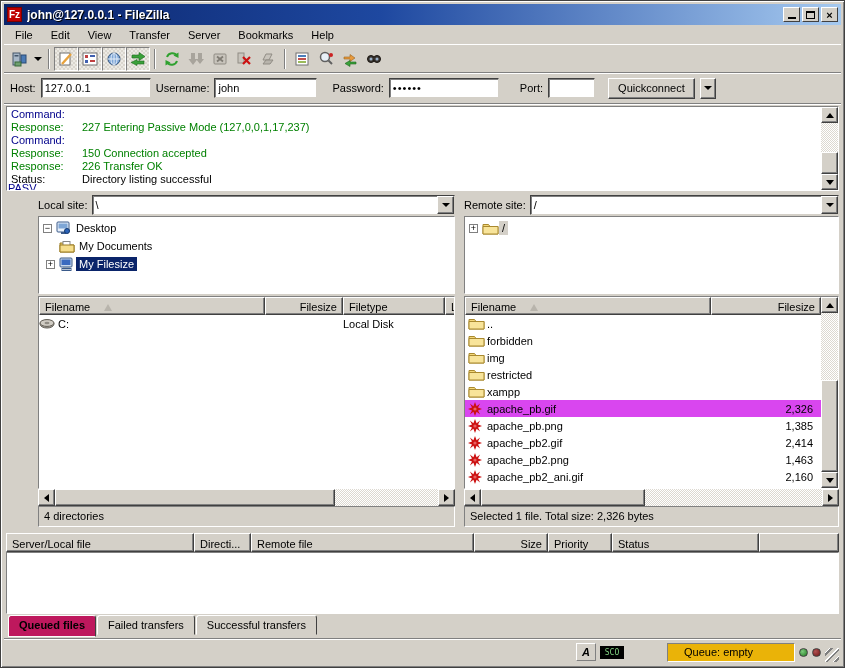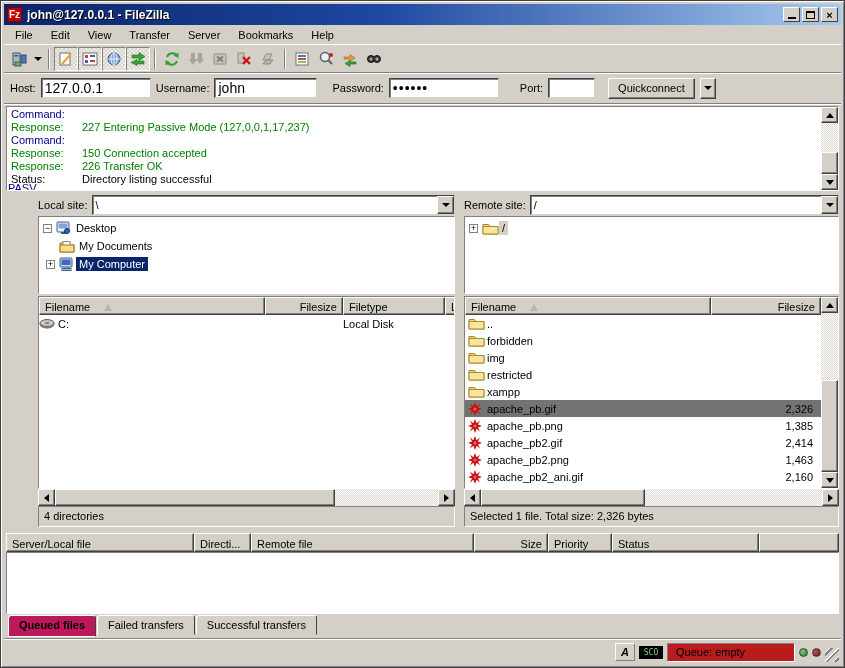--- a/index.html
+++ b/index.html
@@ -38,21 +38,21 @@
   .tool-btn svg { display:block; }
   .drop-arrow { width:0; height:0; border-left:4px solid transparent; border-right:4px solid transparent; border-top:4px solid #000; }
   .tool-drop { width:13px; height:24px; display:flex; align-items:center; justify-content:center; }
 
   
   .quickbar { height:31px; flex:0 0 31px; display:flex; align-items:center; gap:5px; padding:0 6px;
               border-bottom:1px solid #808080; box-shadow:0 1px 0 #FFFFFF; }
   .qlabel { white-space:nowrap; }
   .qinput { height:20px; border:1px solid; border-color:#404040 #D4D0C8 #D4D0C8 #404040;
             box-shadow:inset 1px 1px 0 #808080; background:#fff; padding:0 3px;
-            font-family:"Liberation Sans", sans-serif; font-size:14px; outline:none; }
+            font-family:"Liberation Sans", sans-serif; font-size:11px; outline:none; }
   .w-host{width:110px;} .w-user{width:103px;} .w-pass{width:110px; letter-spacing:1px;} .w-port{width:47px;}
   .qc-btn { height:21px; padding:0 9px; background:#D4D0C8; border:1px solid;
             border-color:#FFFFFF #404040 #404040 #FFFFFF; box-shadow:inset -1px -1px 0 #808080;
             font-family:"Liberation Sans", sans-serif; font-size:11px; margin-left:8px; }
   .qc-drop { width:16px; height:21px; background:#D4D0C8; border:1px solid;
              border-color:#FFFFFF #404040 #404040 #FFFFFF; box-shadow:inset -1px -1px 0 #808080;
              display:flex; align-items:center; justify-content:center; }
 
   
   .logpane { flex:0 0 85px; margin:2px; background:#fff; position:relative;
@@ -113,21 +113,21 @@
   .list-col { flex:1; display:flex; flex-direction:column; overflow:hidden; }
   .lheader { height:18px; flex:0 0 18px; display:flex; background:#D4D0C8; }
   .hcell { background:#D4D0C8; border:1px solid; border-color:#FFFFFF #404040 #404040 #FFFFFF;
            box-shadow:inset -1px -1px 0 #808080; padding:2px 5px 0 5px; white-space:nowrap; overflow:hidden;
            display:flex; align-items:center; }
   .hcell.right { justify-content:flex-end; }
   .sort-asc { width:0; height:0; border-left:4px solid transparent; border-right:4px solid transparent;
               border-bottom:7px solid #B8B4AC; margin-left:14px; }
   .lbody { flex:1; background:#fff; overflow:hidden; }
   .file-row { height:17px; display:flex; align-items:center; }
-  .file-row.selected { background:#737373;gap:40px; }
+  .file-row.selected { background:#d946ef;gap:40px; }
   .fr-name { flex:1; display:flex; align-items:center; padding-left:3px; white-space:nowrap; overflow:hidden; }
   .fr-size { width:106px; flex:0 0 106px; text-align:right; padding-right:8px; }
   .ficon { width:19px; flex:0 0 19px; display:flex; align-items:center; }
   
   .cols-local .c0{width:226px;flex:0 0 226px;} .cols-local .c1{width:78px;flex:0 0 78px;}
   .cols-local .c2{width:102px;flex:0 0 102px;} .cols-local .c3{flex:1;}
   .local-row .cell{height:17px; display:flex; align-items:center; white-space:nowrap; overflow:hidden;}
   .statusbox { height:21px; flex:0 0 21px; margin:0 2px; background:#D4D0C8; border:1px solid;
                border-color:#808080 #FFFFFF #FFFFFF #808080; line-height:19px; padding-left:5px; white-space:nowrap; }
   .vscroll-list { position:relative; width:17px; flex:0 0 17px; display:flex; flex-direction:column;
@@ -149,22 +149,22 @@
   .tab.active { background:#be185d; font-weight:bold; height:22px; border-bottom-color:#FBFBF8; position:relative; z-index:2; }
 
   
   .bottombar { flex:0 0 25px; display:flex; align-items:center; justify-content:flex-end; gap:4px;
                border-top:1px solid #FFFFFF; box-shadow:0 -1px 0 #808080; padding:2px 2px 2px 4px; margin-top:2px; }
   .dt-box { width:20px; height:18px; background:#D4D0C8; border:1px solid;
             border-color:#FFFFFF #808080 #808080 #FFFFFF; display:flex; align-items:center; justify-content:center;
             font-style:italic; font-weight:bold; font-size:11px; }
   .speed-badge { width:24px; height:13px; background:#000; color:#7FCF7F; font-family:"DejaVu Sans Mono", monospace;
                  font-size:8px; line-height:13px; text-align:center; letter-spacing:0; }
-  .queue-status { width:128px; height:19px; background:#b91c1c; border:1px solid;
-                  border-color:#808080 #FFFFFF #FFFFFF #808080; line-height:17px; padding-left:8px; }
+  .queue-status { width:128px; height:19px; background:#eab308; border:1px solid;
+                  border-color:#808080 #FFFFFF #FFFFFF #808080; line-height:17px; padding-left:16px;margin-left:39px; }
   .led { width:9px; height:9px; border-radius:50%; border:1px solid #404040; }
   .led.green { background:radial-gradient(circle at 35% 35%, #7CCB7C, #1F7A1F); }
   .led.red { background:radial-gradient(circle at 35% 35%, #B05050, #6E1515); }
   .grip { width:14px; height:14px; align-self:flex-end;
           background:repeating-linear-gradient(135deg, transparent 0 3px, #FFFFFF 3px 4px, #808080 4px 6px); }
 </style>
 </head>
 <body>
 
 <div class="window">
@@ -396,21 +396,21 @@
           <span class="indent" style="width:3px;"></span>
           <span class="expander">+</span>
           <span class="ticon">
               <svg width="15" height="14">
                 <rect x="1" y="1" width="12" height="9" rx="1" fill="#C8D8EC" stroke="#3A5A8A"></rect>
                 <rect x="2.5" y="2.5" width="9" height="5.5" fill="#3A6ABF"></rect>
                 <rect x="4" y="10" width="7" height="1.5" fill="#8898A8"></rect>
                 <rect x="3" y="11.5" width="9" height="2" fill="#B8C4D4" stroke="#3A5A8A"></rect>
               </svg>
             </span>
-          <span class="tlabel sel-active">My Computer</span>
+          <span class="tlabel sel-active">My Filesize</span>
         </div>
       </div>
       <div class="listgap"></div>
       <div class="list-wrap" style="flex:0 0 193px;">
         <div class="list-col">
           <div class="lheader cols-local">
             <div class="hcell c0">
                 <span>Filename</span>
                 <span class="sort-asc"></span>
               </div>

